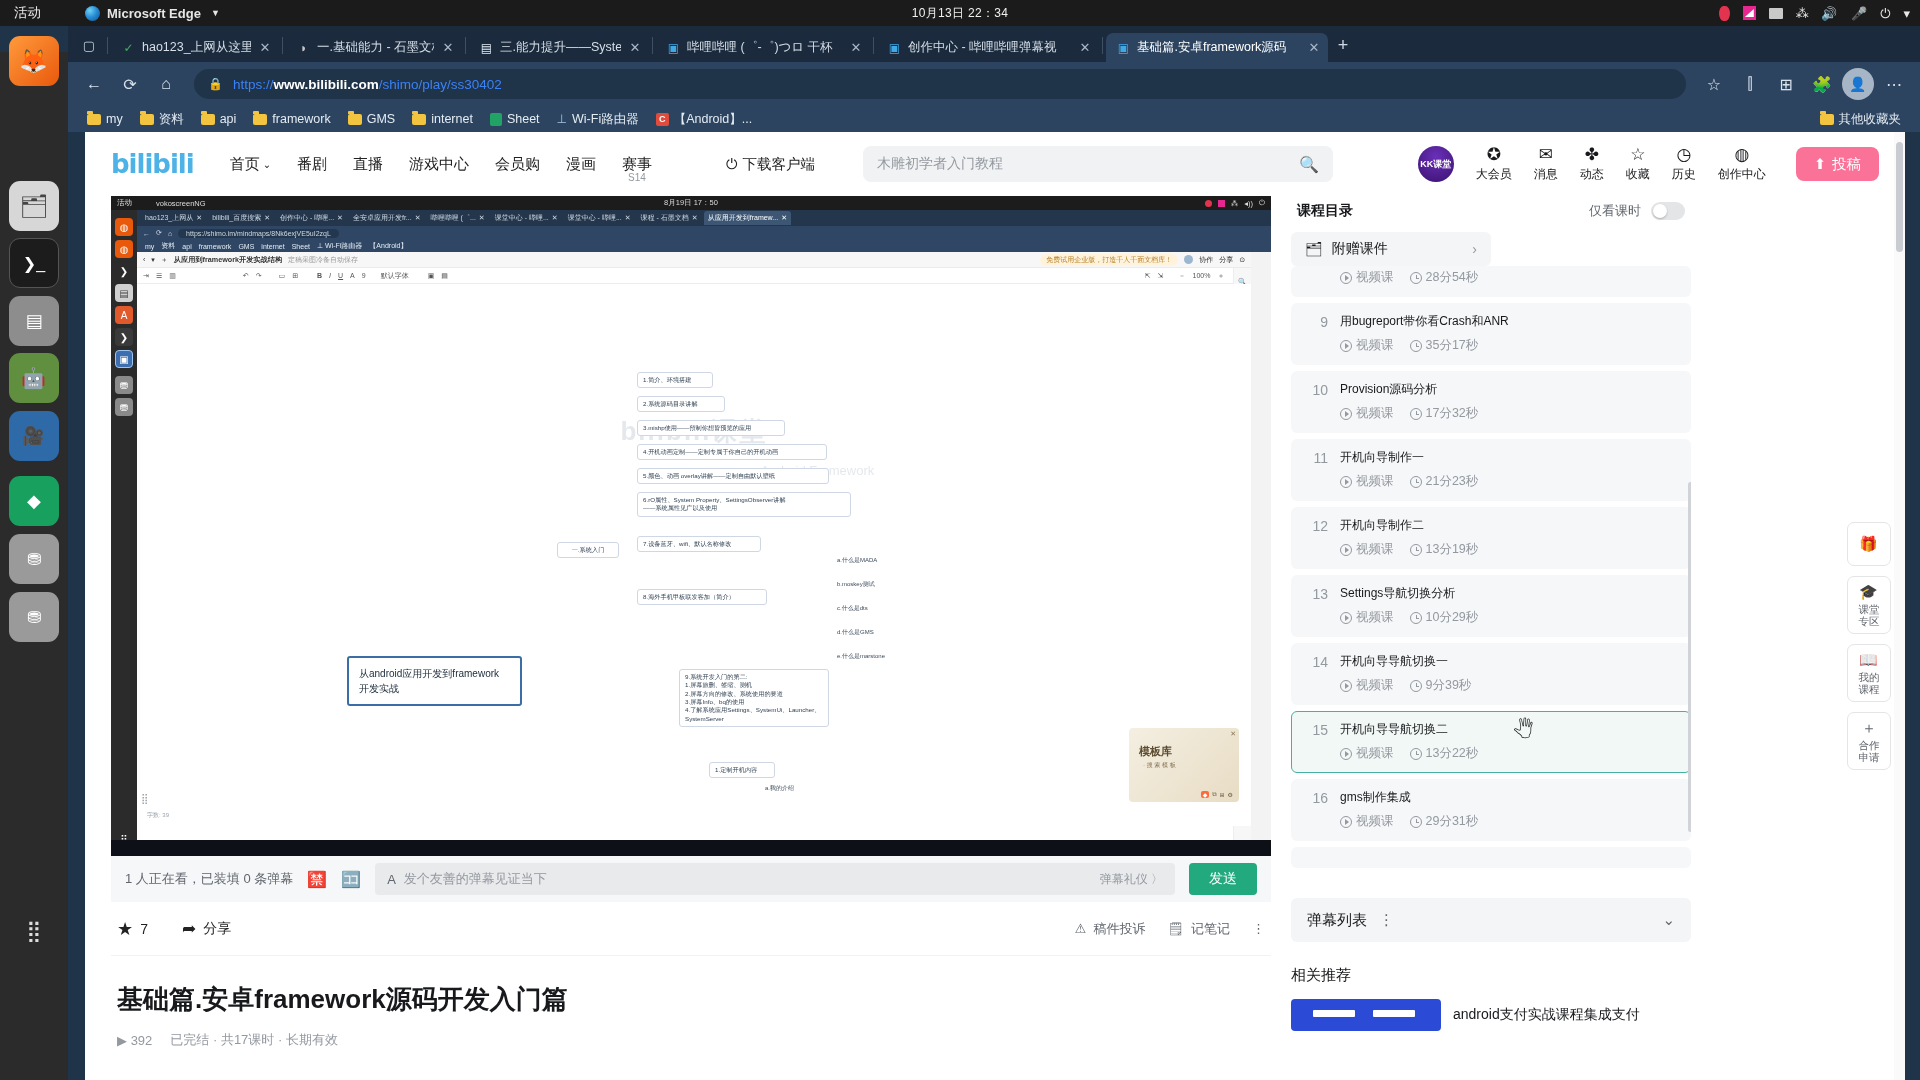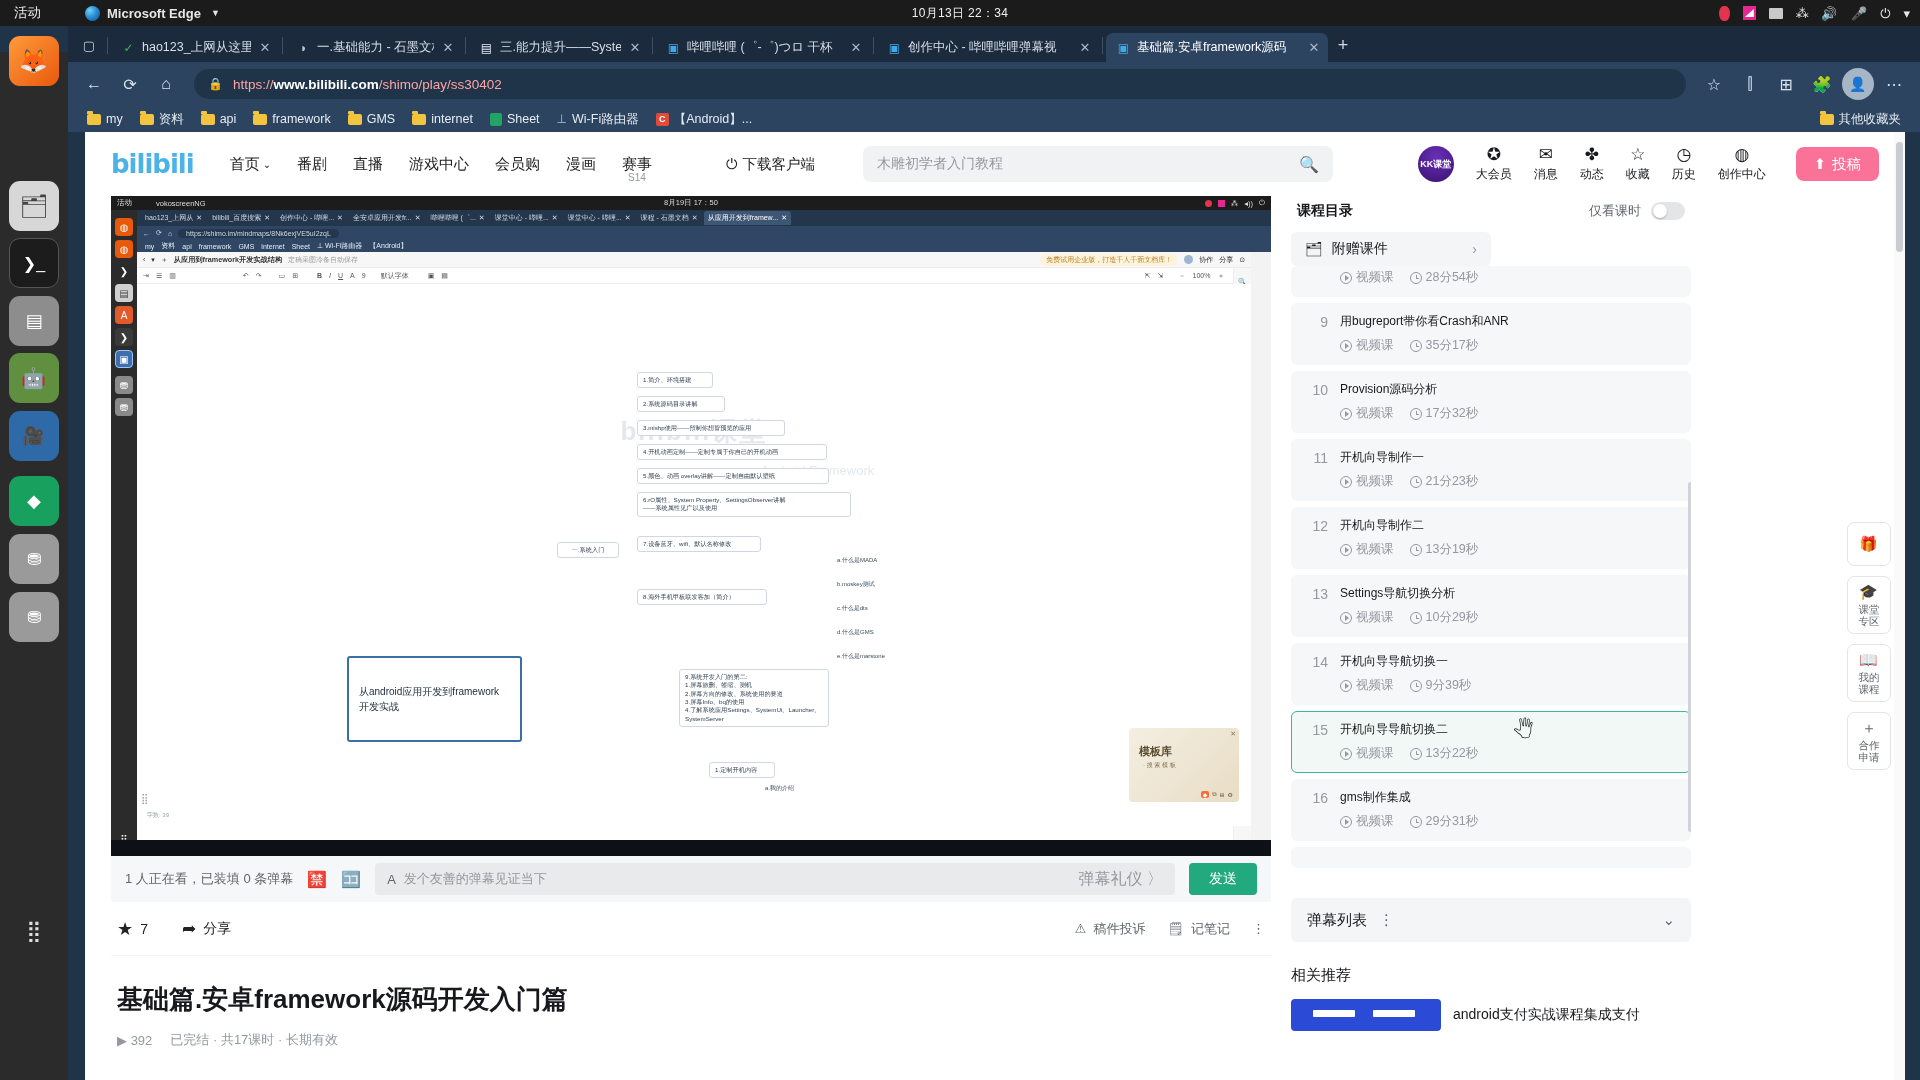--- a/index.html
+++ b/index.html
@@ -84,21 +84,21 @@
     display: flex; align-items: center; justify-content: center;
     color: #d8e2ec; font-size: 16px; flex: none;
   }
   #omnibox {
     flex: 1 1 auto; height: 30px; background: #1f3349; border-radius: 15px;
     display: flex; align-items: center; padding: 0 14px; gap: 10px;
     margin: 0 8px; color: #cfd9e4; font-size: 13.5px; min-width: 0;
   }
   #omnibox .urltext { white-space: nowrap; overflow: hidden; }
   #omnibox .urltext b { color: #fff; font-weight: 700; }
-  #omnibox .urltext span { color: #fca5a5; text-align: center; }
+  #omnibox .urltext span { color: #3b82f6; text-align: center; }
 
   
   #bookmarks {
     position: absolute; left: 68px; top: 80px; width: 1852px; height: 26px;
     background: #2c4460; display: flex; align-items: center; padding: 0 12px; gap: 3px;
     font-size: 12.5px; color: #e4ebf2;
   }
   .bm { display: flex; align-items: center; gap: 5px; padding: 2px 7px; border-radius: 4px; white-space: nowrap; }
   .bm .folder {
     width: 14px; height: 11px; background: #f3c43f; border-radius: 2px; position: relative; flex:none;
@@ -171,41 +171,41 @@
                   display:flex; align-items:center; gap:6px; padding:0 6px; font-size:7px; color:#333;}
   #doc-toolbar2 { position:absolute; left:0; top:16px; width:100%; height:16px; background:#fff; border-bottom:1px solid #ededed;
                   display:flex; align-items:center; gap:7px; padding:0 6px; font-size:7px; color:#555;}
   #doc-canvas { position:absolute; left:0; top:32px; right:0; bottom:16px; background:#fff; overflow:hidden; }
   #doc-sidebar-l { position:absolute; left:0; top:32px; width:22px; bottom:16px; background:#fafafa; border-right:1px solid #eee;}
   #doc-sidebar-r { position:absolute; right:0; top:16px; width:18px; bottom:0; background:#f7f7f8; border-left:1px solid #eee;}
   .mnode {
     position:absolute; background:#fff; border:1px solid #cfd6e4; border-radius:3px;
     font-size:6.2px; color:#2c3e50; padding:3px 5px; line-height:1.35; white-space:pre-line;
   }
-  .mnode.lead { border:2px solid #3b6ea5; font-size:10px; color:#1b2b3a; padding:26px 10px; line-height:1.5;}
+  .mnode.lead { border:2px solid #3b6ea5; font-size:10px; color:#1b2b3a; padding:8px 10px; line-height:1.5;}
   .mleaf { position:absolute; font-size:6px; color:#3b4b5c; }
   #watermark1 { position:absolute; left:50%; top:24%; transform:translateX(-50%); color:rgba(120,140,160,.20);
                 font-size:26px; font-weight:800; letter-spacing:2px; }
   #watermark2 { position:absolute; left:56%; top:33%; color:rgba(120,140,160,.20); font-size:13px; }
   #promo {
     position:absolute; right:12px; bottom:24px; width:110px; height:74px; border-radius:4px;
     background:linear-gradient(135deg,#f4efe2,#e8dcc4); overflow:hidden; font-size:6px; color:#6b5a3e;
   }
   #player-ctl { position:absolute; left:0; right:0; bottom:0; height:16px; background:#0d1117;}
 
   
   #danmaku-bar {
     width: 1160px; height: 46px; background: #f6f7f8; display: flex; align-items: center;
     padding: 0 14px; gap: 14px; font-size: 13px; color: #61666d;
   }
   #dm-input {
     flex: 1 1 auto; height: 32px; background: #e9eaec; border-radius: 4px; display: flex;
     align-items: center; padding: 0 12px; gap: 8px; color: #9499a0; font-size: 13px;
   }
-  #dm-input .right { margin-left: auto; color: #9499a0; font-size: 16px; }
+  #dm-input .right { margin-left: auto; color: #9499a0; font-size: 12px; }
   #dm-send {
     height: 32px; background: #23ade5; color: #fff; border-radius: 4px; padding: 0 20px;
     display: flex; align-items: center; font-size: 14px;
   }
   #dm-send.green { background: #23a97e; }
 
   
   #action-row {
     width: 1160px; height: 54px; display: flex; align-items: center; gap: 34px;
     padding: 0 6px; border-bottom: 1px solid #f1f2f3; font-size: 14px; color: #222;

